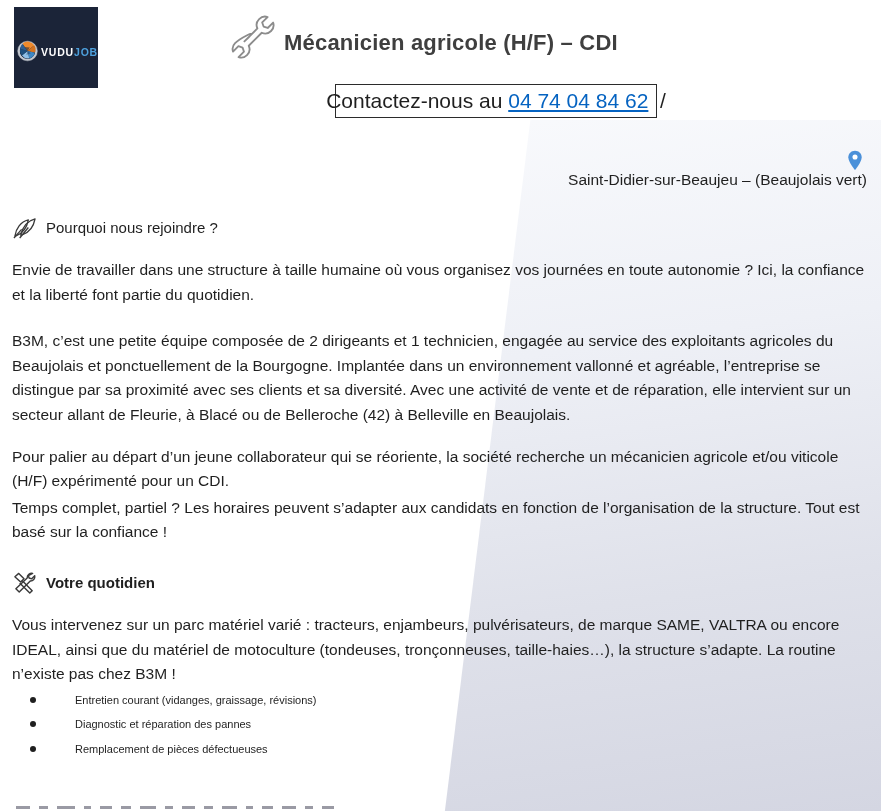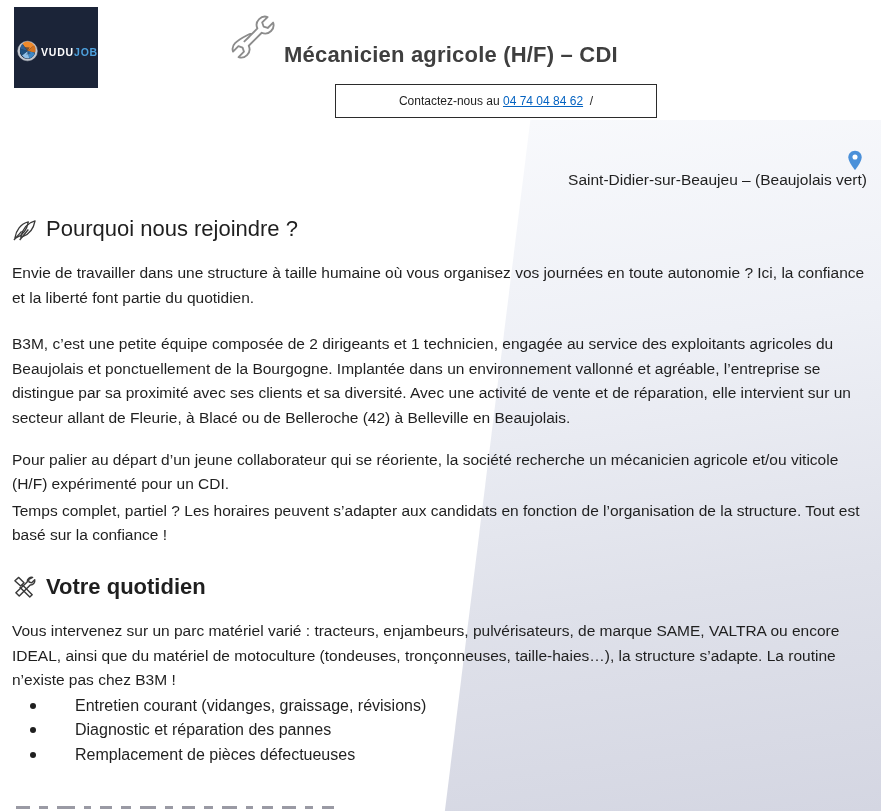--- a/index.html
+++ b/index.html
@@ -28,53 +28,53 @@
     justify-content:flex-start; padding-top:6px;
   }
   .logo-text { font-size:10.5px; font-weight:bold; letter-spacing:.8px; margin-top:2px; }
   .logo-text .w { color:#ffffff; }
   .logo-text .b { color:#4da0dc; }
   .title-row {
     position:absolute; left:226px; top:10px; display:flex; align-items:flex-start;
   }
   .wrench { width:52px; height:52px; margin-right:6px; margin-top:0; }
   h1.job-title {
-    font-size:22px; font-weight:bold; color:#3f3f3f; margin-top:32px;
+    font-size:22px; font-weight:bold; color:#3f3f3f; margin-top:20px;
     letter-spacing:.2px;
   }
   .contact-box {
     position:absolute; left:335px; top:84px; width:322px; height:34px;
     border:1.6px solid #2b2b2b; background:#ffffff;
     display:flex; align-items:center; justify-content:center;
-    font-size:12px; color:#1f1f1f; white-space:pre;
+    font-size:21px; color:#1f1f1f; white-space:pre;
   }
   .contact-box a { color:#0563c1; text-decoration:underline; }
 
   
   .content { padding:0 14px 0 12px; }
   .location-row { display:flex; align-items:flex-end; margin:22px 0 0 14px; height:40px;flex-direction:column; }
   .pin-icon { width:24px; height:33px; }
   .location-text { margin-left:26px; font-size:15.5px; padding-bottom:1px; }
 
   .section-head { display:flex; align-items:center; margin-top:26px; }
   .section-head .s-icon { width:25px; height:23px; margin-right:9px; flex:0 0 auto; }
-  .section-head .s-label { font-size:22px; }
+  .section-head .s-label { font-size:15px; }
   .section-head.bold .s-label { font-weight:bold; }
 
   p.body-p { font-size:15.5px; line-height:24.6px; }
   .mt20 { margin-top:19px; }
   .mt22 { margin-top:22px; }
   .mt18 { margin-top:17px; }
   .mt2  { margin-top:2px; }
   .mt26 { }
   .mt28 { margin-top:27px; }
 
   ul.missions { list-style:none; margin-top:1px; }
   ul.missions li {
-    position:relative; font-size:16px; line-height:24.7px; padding-left:63px;
+    position:relative; font-size:11px; line-height:24.7px; padding-left:63px;
   }
   ul.missions li .dot {
     position:absolute; left:18px; top:9px; width:6px; height:6px;
     border-radius:50%; background:#1f1f1f;
   }
 
   
   .cutoff { position:absolute; left:16px; bottom:0; height:5px; width:520px; overflow:hidden; z-index:2; }
   .cutoff span { display:inline-block; height:3px; background:#9a9aa4; margin-right:9px; vertical-align:top; }
 </style>

